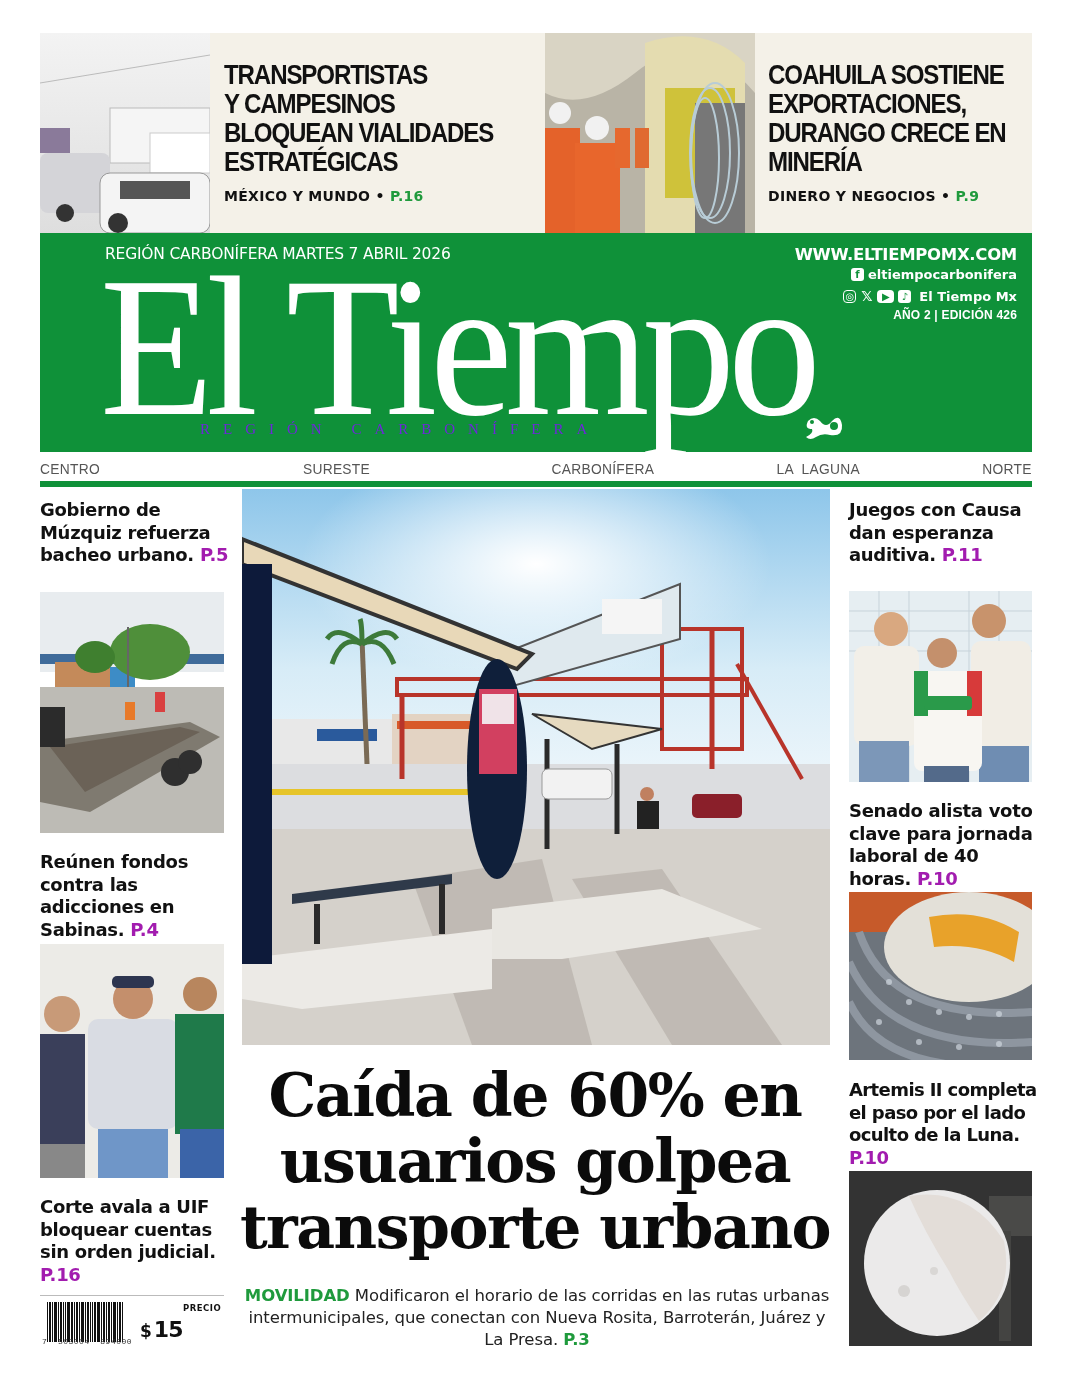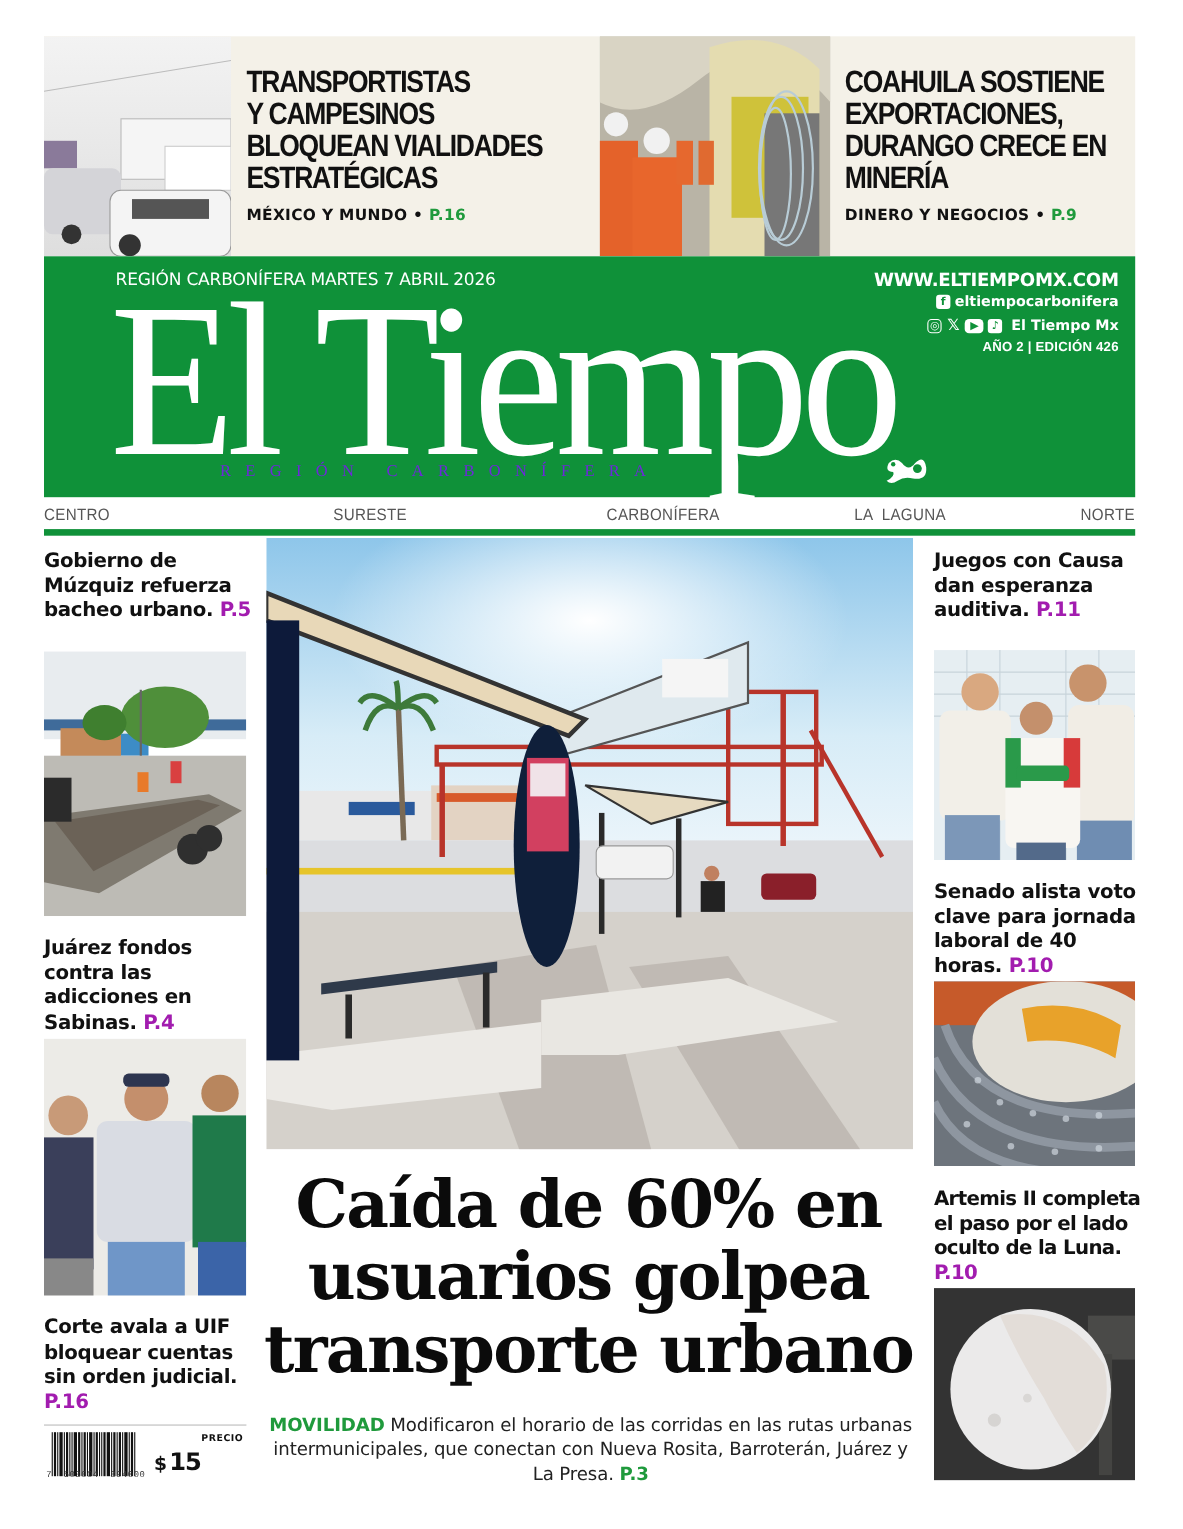--- a/index.html
+++ b/index.html
@@ -216,21 +216,21 @@
     <polygon points="10,155 140,135 160,140 45,200" fill="#6b6257"></polygon>
     <circle cx="135" cy="180" r="14" fill="#2f2f2f"></circle>
     <circle cx="150" cy="170" r="12" fill="#2f2f2f"></circle>
     <rect x="0" y="115" width="25" height="40" fill="#2b2b2b"></rect>
     <rect x="85" y="110" width="10" height="18" fill="#e87a2a"></rect>
     <rect x="115" y="100" width="10" height="20" fill="#d94040"></rect>
   </svg>
 </div>
 
 <div class="abs side-title" style="left:40px;top:851px;width:190px;">
-  <span>Juárez fondos contra las adicciones en Sabinas.</span> <span class="pg">P.4</span>
+  <span>Reúnen fondos contra las adicciones en Sabinas.</span> <span class="pg">P.4</span>
 </div>
 <div class="abs photo" style="left:40px;top:944px;width:184px;height:234px;">
   <svg width="184" height="234" viewBox="0 0 184 234">
     <rect width="184" height="234" fill="#ecebe7"></rect>
     <rect x="0" y="90" width="45" height="120" fill="#3a3f5a"></rect>
     <rect x="0" y="200" width="45" height="34" fill="#888"></rect>
     <circle cx="22" cy="70" r="18" fill="#c89a78"></circle>
     <rect x="48" y="75" width="90" height="110" rx="10" fill="#d9dce3"></rect>
     <rect x="58" y="185" width="70" height="49" fill="#6f96c8"></rect>
     <circle cx="93" cy="55" r="20" fill="#c48f6c"></circle>

